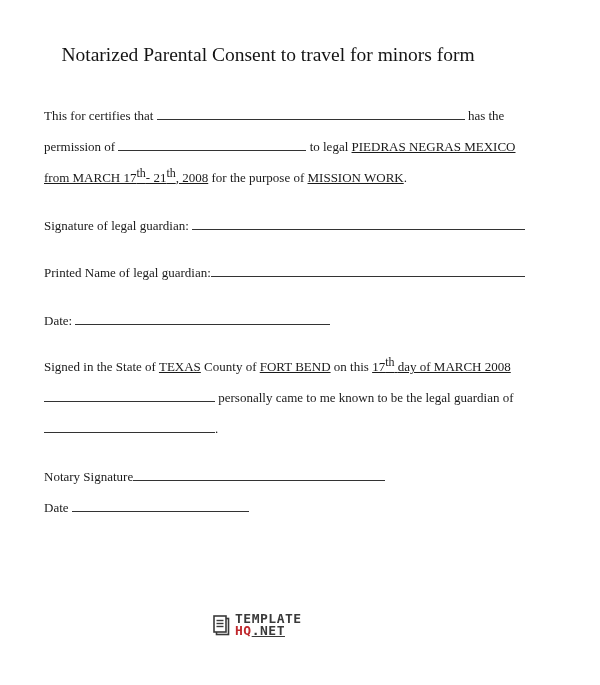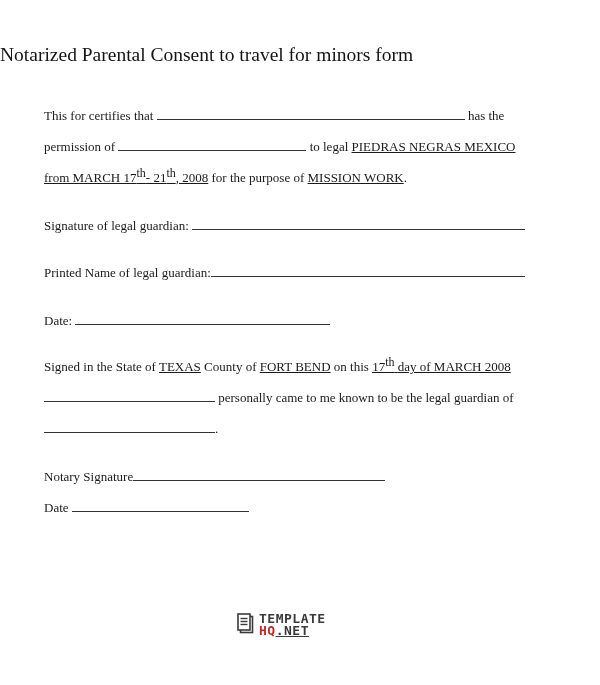--- a/index.html
+++ b/index.html
@@ -1,24 +1,24 @@
 <!DOCTYPE html>
 <html><head>
   <meta charset="utf-8">
   <style>
     html, body { margin: 0; padding: 0; background: #ffffff; }
     body { width: 600px; height: 685px; position: relative; overflow: hidden;
            font-family: "Liberation Serif", "DejaVu Serif", serif; color: #1a1a1a; }
     .page { position: absolute; left: 0; top: 0; width: 600px; height: 685px; background: #fff; }
-    .title { position: absolute; left: 0; width: 536px; top: 44px; text-align: left; font-size: 19.5px; color: #141414; }
+    .title { position: absolute; left: 0; width: 536px; top: 44px; text-align: center; font-size: 19.5px; color: #141414; }
     .line { position: absolute; left: 44px; font-size: 13px; white-space: nowrap; line-height: 16px; }
     .u { text-decoration: underline; }
     .blank { display: inline-block; border-bottom: 1px solid #333; height: 11px; vertical-align: baseline; }
     sup { font-size: 12px; line-height: 0; vertical-align: 5px; }
-    .logo { position: absolute; left: 213px; top: 613px; display: flex; align-items: flex-start; margin-left: 24px; }
+    .logo { position: absolute; left: 213px; top: 613px; display: flex; align-items: flex-end; }
     .logo-icon { width: 18px; height: 22px; position: relative; margin-right: 4px; }
     .logo-text { font-family: "DejaVu Sans Mono", monospace; font-weight: bold; font-size: 13px; line-height: 12px; letter-spacing: 0.5px; }
     .logo-text .l1 { color: #3a3a3a; }
     .logo-text .hq { color: #c0282d; }
     .logo-text .net { color: #3a3a3a; text-decoration: underline; }
   </style>
 </head>
 <body>
 
 <div class="page">

